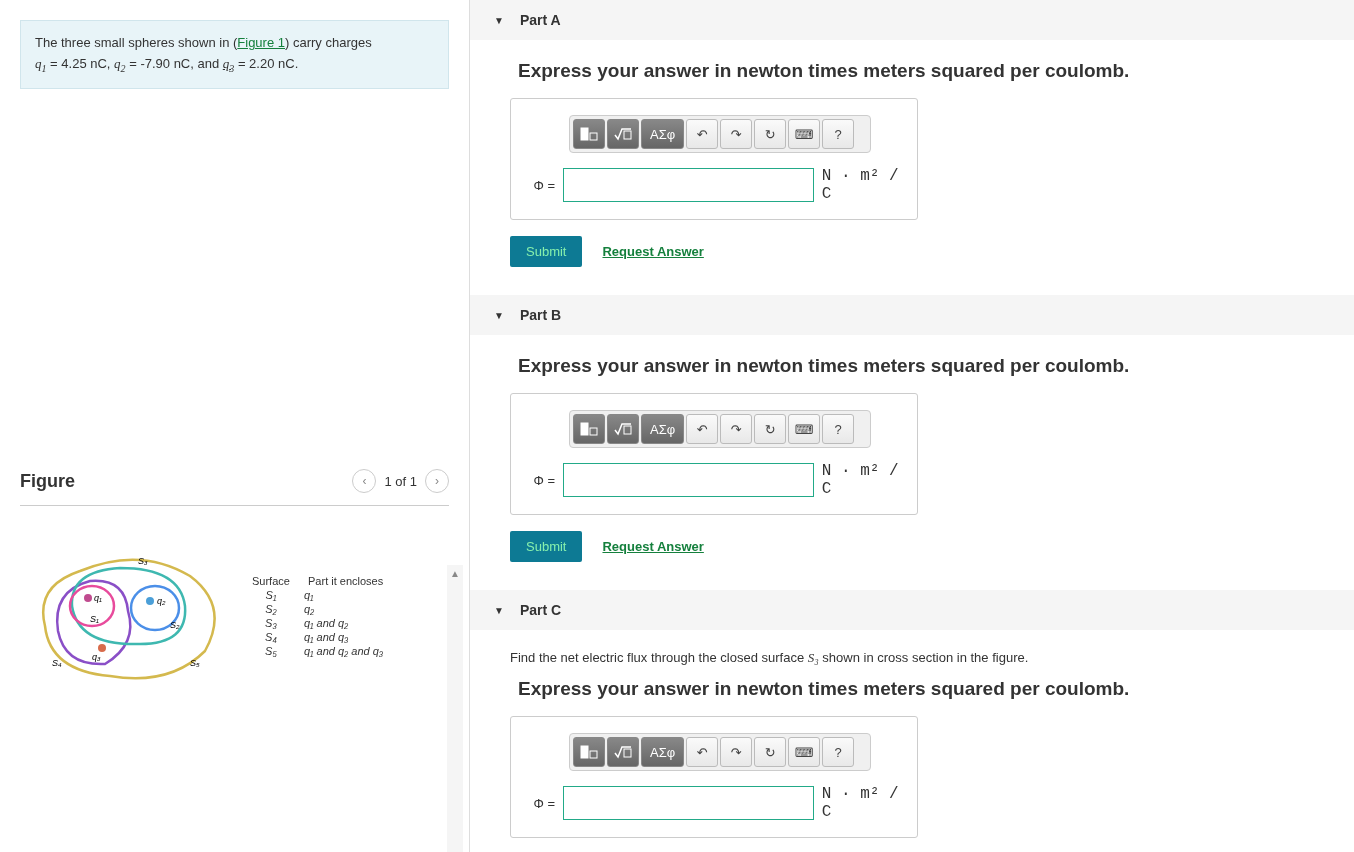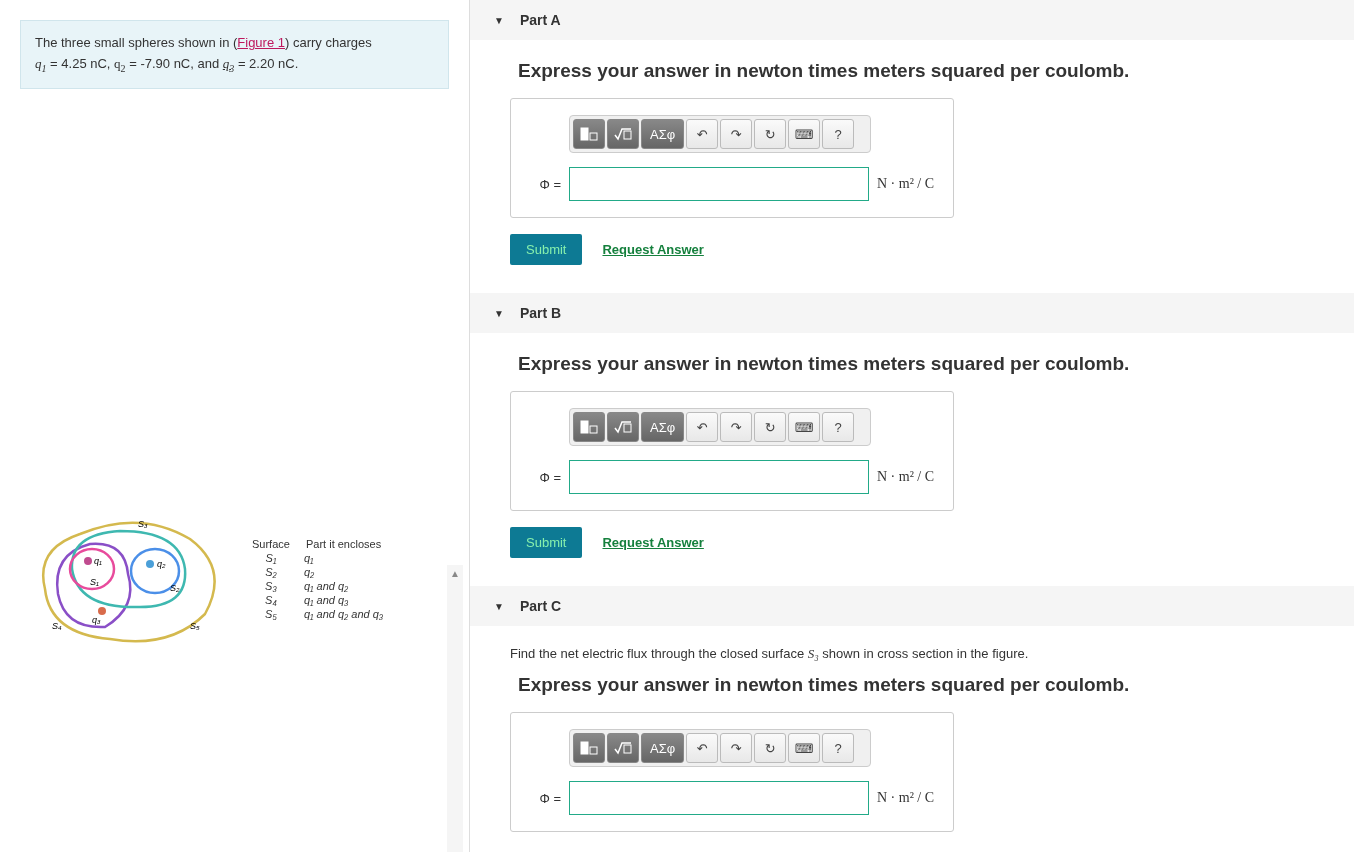--- a/index.html
+++ b/index.html
@@ -1,69 +1,77 @@
 <!DOCTYPE html>
 <html><head>
 <meta charset="utf-8">
 <style>
   * { box-sizing: border-box; margin: 0; padding: 0; }
   body { font-family: Arial, Helvetica, sans-serif; font-size: 13px; color: #333; background: #fff; }
   .page { display: flex; width: 1354px; min-height: 852px; }
   .left-col { width: 470px; padding: 20px; position: relative; border-right: 1px solid #ddd; }
   .right-col { flex: 1; padding: 0; }
   .problem-statement { background: #e8f4f8; border: 1px solid #d0e5ec; padding: 12px 14px; margin-bottom: 20px; font-size: 13px; line-height: 1.6; }
-  .problem-statement a { color: #be185d; text-decoration: underline; }
+  .problem-statement a { color: #15803d; text-decoration: underline; }
   .sub { font-size: 10px; vertical-align: sub; }
   .figure-section { margin-top: 380px; }
   .figure-header { display: flex; justify-content: space-between; align-items: center; padding-bottom: 12px; border-bottom: 1px solid #ccc; }
   .figure-title { font-size: 18px; font-weight: bold; }
   .figure-nav { display: flex; align-items: center; gap: 8px; font-size: 13px; }
   .nav-btn { width: 24px; height: 24px; border: 1px solid #ccc; border-radius: 50%; background: #fff; display: flex; align-items: center; justify-content: center; cursor: pointer; color: #888; font-size: 12px; }
   .figure-body { display: flex; padding: 30px 10px 10px 10px; gap: 20px; align-items: center; }
   .figure-svg { flex-shrink: 0; }
   .figure-table { font-size: 11px; }
-  .figure-table th { text-align: center; font-weight: normal; padding-right: 12px; }
+  .figure-table th { text-align: right; font-weight: normal; padding-right: 12px; }
   .figure-table td { padding-right: 12px; }
   .sbar { position: absolute; right: 6px; top: 565px; bottom: 4px; width: 16px; background: #f5f5f5; }
   .sbar .arrow { height: 16px; display: flex; align-items: center; justify-content: center; color: #888; font-size: 10px; cursor: pointer; }
   
   .part { margin-bottom: 4px; }
   .part-header { background: #f5f5f5; padding: 12px 24px; display: flex; align-items: center; gap: 16px; font-weight: bold; font-size: 14px; }
   .part-header .caret { font-size: 10px; }
   .part-body { padding: 20px 40px 24px 40px; }
   .question-text { font-size: 13px; margin-bottom: 12px; }
   .instruction-text { font-size: 19px; font-weight: bold; margin-bottom: 16px; padding-left: 8px; }
-  .answer-box { border: 1px solid #ccc; border-radius: 3px; padding: 16px; width: 444px; margin-bottom: 16px; }
+  .answer-box { border: 1px solid #ccc; border-radius: 3px; padding: 16px; width: 408px; margin-bottom: 16px; }
   .toolbar { display: flex; gap: 2px; align-items: center; background: #f0f0f0; border: 1px solid #ccc; border-radius: 4px; padding: 3px; width: 302px; margin-bottom: 14px; margin-left: 42px; }
   .tool-btn { height: 30px; min-width: 32px; border: 1px solid #888; border-radius: 3px; display: flex; align-items: center; justify-content: center; cursor: pointer; font-size: 13px; background: linear-gradient(#888, #666); color: #fff; }
   .tool-btn.light { background: linear-gradient(#fafafa, #e8e8e8); color: #444; border-color: #bbb; }
   .tool-btn.greek { padding: 0 8px; }
   .answer-row { display: flex; align-items: center; gap: 8px; }
   .phi-label { font-size: 13px; width: 34px; text-align: right; }
   .answer-input { width: 300px; height: 34px; border: 1px solid #2a8; padding: 4px 8px; font-size: 13px; }
-  .units { font-size: 14px; font-family: Liberation Serif, serif; }
+  .units { font-size: 16px; font-family: Liberation Mono, monospace; }
   .submit-row { display: flex; align-items: center; gap: 20px; }
   .submit-btn { background: #0d7a94; color: #86efac; border: none; padding: 8px 16px; font-size: 13px; cursor: pointer; border-radius: 2px; }
   .request-link { color: #15803d; font-size: 13px; text-decoration: underline; font-weight: bold; cursor: pointer; }
   .surf-sub { font-style: italic; font-family: 'Times New Roman', serif; }
 </style>
 </head>
 <body>
 
 <div class="page">
 
   <div class="left-col">
     <div class="problem-statement">
       <span>The three small spheres shown in (</span><a href="#">Figure 1</a><span>) carry charges</span><br>
       <span style="font-style:italic; font-family:'Times New Roman',serif;">q<span class="sub">1</span></span><span> = 4.25 nC, </span>
-      <span style="font-family:'Times New Roman',serif;">q<span class="sub">2</span></span><span> = -7.90 nC, and </span>
+      <span style="font-style:italic; font-family:'Times New Roman',serif;">q<span class="sub">2</span></span><span> = -7.90 nC, and </span>
       <span style="font-style:italic; font-family:'Times New Roman',serif;text-decoration:underline;">q<span class="sub">3</span></span><span> = 2.20 nC.</span>
     </div>
 
     <div class="figure-section">
+      <div class="figure-header">
+        <div class="figure-title">Figure</div>
+        <div class="figure-nav">
+          <div class="nav-btn">‹</div>
+          <span>1 of 1</span>
+          <div class="nav-btn">›</div>
+        </div>
+      </div>
       <div class="figure-body">
         <svg class="figure-svg" width="200" height="160" viewBox="0 0 200 160">
 
           <path d="M15 90 Q 5 50 50 35 Q 110 10 160 40 Q 200 70 175 115 Q 140 150 80 140 Q 20 135 15 90 Z" fill="none" stroke="#d4b94e" stroke-width="2.5"></path>
 
           <path d="M28 95 Q 22 55 60 45 Q 95 42 98 75 Q 108 108 75 128 Q 35 130 28 95 Z" fill="none" stroke="#8a4fc7" stroke-width="2.5"></path>
 
           <path d="M42 70 Q 40 35 90 32 Q 150 32 155 70 Q 158 108 110 108 Q 48 110 42 70 Z" fill="none" stroke="#3eb8b0" stroke-width="2.5"></path>
 
           <ellipse cx="62" cy="70" rx="22" ry="20" fill="none" stroke="#e84b9c" stroke-width="2.5"></ellipse>

